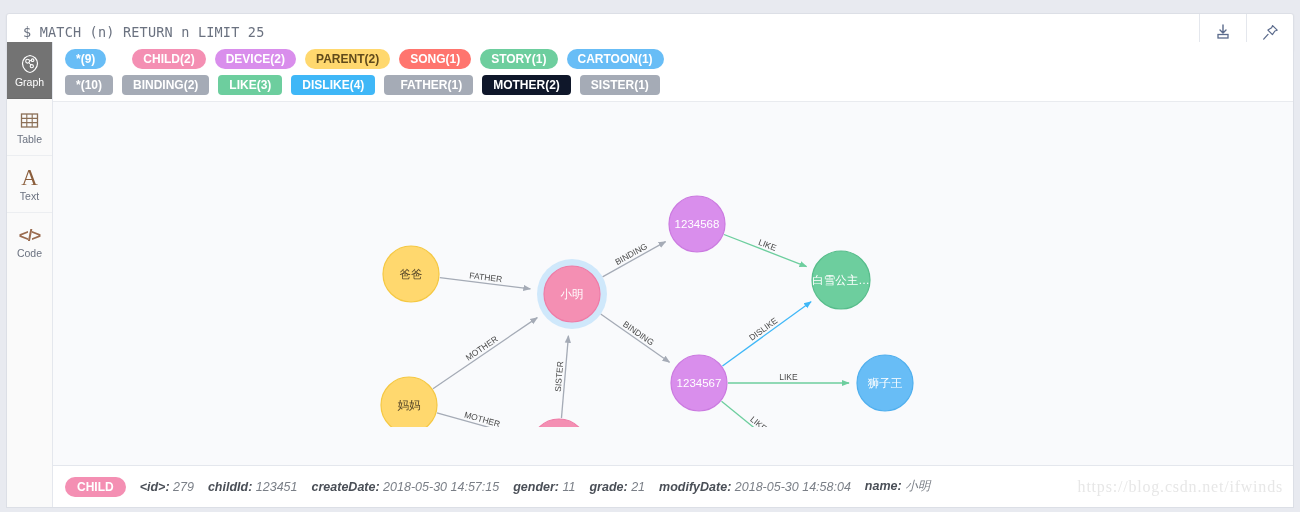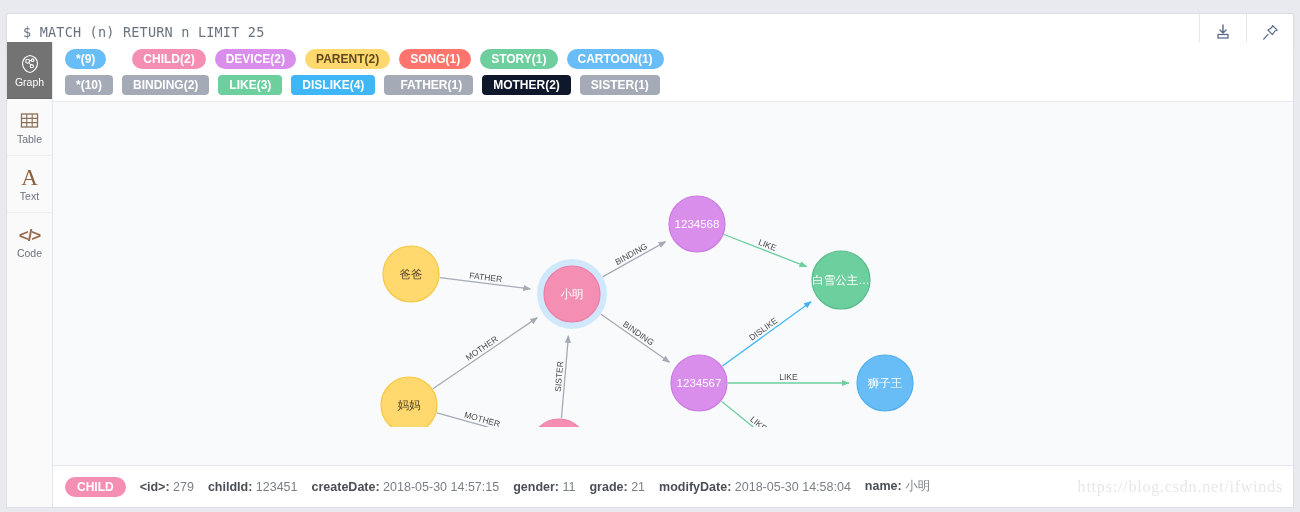--- a/index.html
+++ b/index.html
@@ -325,21 +325,21 @@
               <g style="cursor: pointer;">
                 <circle cx="763" cy="376" r="28" fill="#ff756e" stroke="#f4615a" stroke-width="1.2"></circle>
                 <text class="node-label" x="763" y="377">小鸭子</text>
               </g>
             </g>
         </svg>
       </div>
 
       <div class="inspector">
         <span class="insp-chip">CHILD</span>
-        <div style="display:flex; align-items:center; gap:14px;" id="props">
+        <div style="display:flex; align-items:center; gap:14px;font-style:italic;" id="props">
             <span class="prop"><b>&lt;id&gt;:</b><span> 279</span></span>
             <span class="prop"><b>childId:</b><span> 123451</span></span>
             <span class="prop"><b>createDate:</b><span> 2018-05-30 14:57:15</span></span>
             <span class="prop"><b>gender:</b><span> 11</span></span>
             <span class="prop"><b>grade:</b><span> 21</span></span>
             <span class="prop"><b>modifyDate:</b><span> 2018-05-30 14:58:04</span></span>
             <span class="prop"><b>name:</b><span> 小明</span></span>
           </div>
         <span class="watermark">https://blog.csdn.net/ifwinds</span>
       </div>

